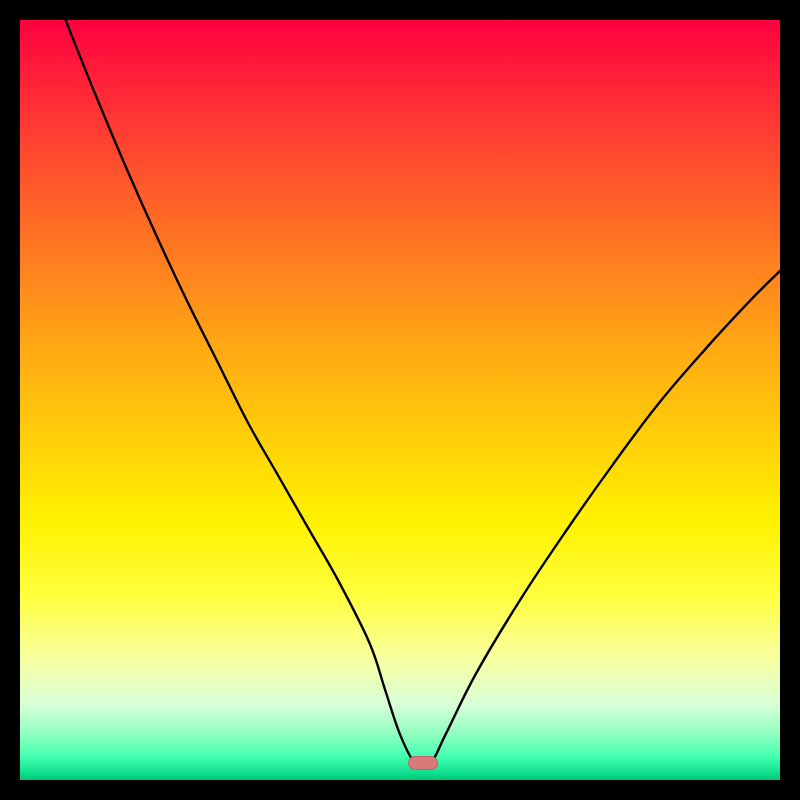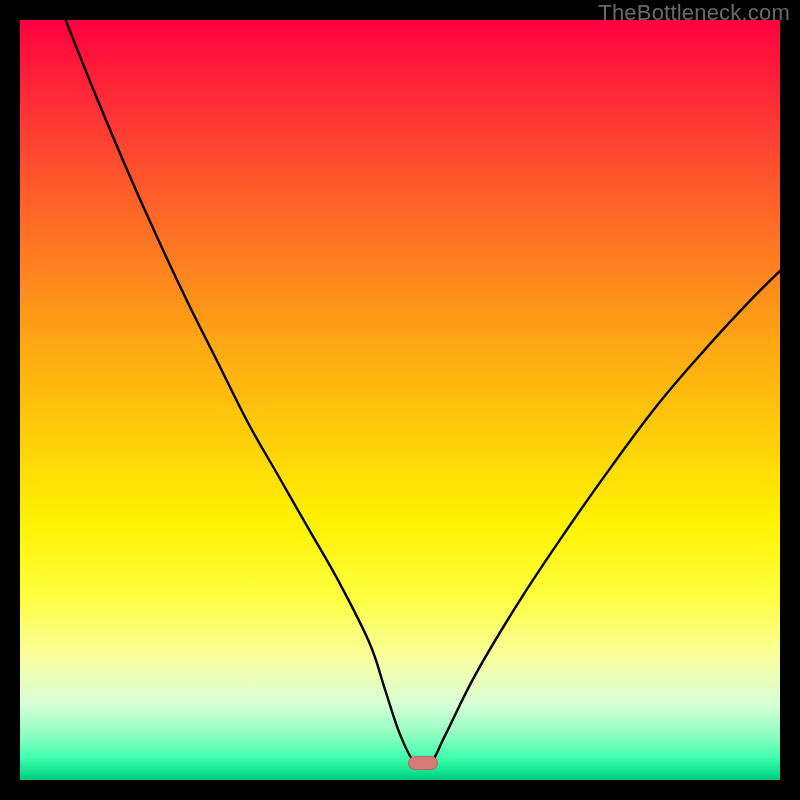--- a/index.html
+++ b/index.html
@@ -72,14 +72,13 @@
 </head>
 <body>
 
 <div class="frame">
   <div class="plot-area">
     <svg class="curve" viewBox="0 0 760 760" preserveAspectRatio="none">
       <path id="curve-path" fill="none" stroke="#000" stroke-width="2.4" stroke-linecap="round" stroke-linejoin="round" d="M 45.60 0.00 C 51.07 13.68, 65.06 49.32, 76.00 76.00 C 86.94 102.68, 95.46 122.89, 106.40 148.20 C 117.34 173.51, 125.86 192.66, 136.80 216.60 C 147.74 240.54, 156.26 258.63, 167.20 281.20 C 178.14 303.77, 186.66 320.11, 197.60 342.00 C 208.54 363.89, 217.06 382.28, 228.00 402.80 C 238.94 423.32, 247.46 436.85, 258.40 456.00 C 269.34 475.15, 277.86 490.05, 288.80 509.20 C 299.74 528.35, 308.26 541.88, 319.20 562.40 C 330.14 582.92, 341.39 604.05, 349.60 623.20 C 357.81 642.35, 359.33 652.38, 364.80 668.80 C 370.27 685.22, 374.53 700.99, 380.00 714.40 C 385.47 727.81, 389.73 738.08, 395.20 743.28 C 400.67 748.48, 404.93 748.48, 410.40 743.28 C 415.87 738.08, 417.39 730.54, 425.60 714.40 C 433.81 698.26, 442.32 678.22, 456.00 653.60 C 469.68 628.98, 485.18 603.59, 501.60 577.60 C 518.02 551.61, 530.78 533.14, 547.20 509.20 C 563.62 485.26, 576.38 467.17, 592.80 444.60 C 609.22 422.03, 621.98 404.32, 638.40 383.80 C 654.82 363.28, 667.58 349.07, 684.00 330.60 C 700.42 312.13, 715.92 295.56, 729.60 281.20 C 743.28 266.84, 754.53 256.27, 760.00 250.80"></path>
     </svg>
     <div class="marker" id="min-marker" style="left: 402.8px; top: 743.28px; background: rgb(216, 122, 120);"></div>
   </div>
-  <div class="watermark">TheBottleneck.com</div>
 </div>
 
 </body></html>

